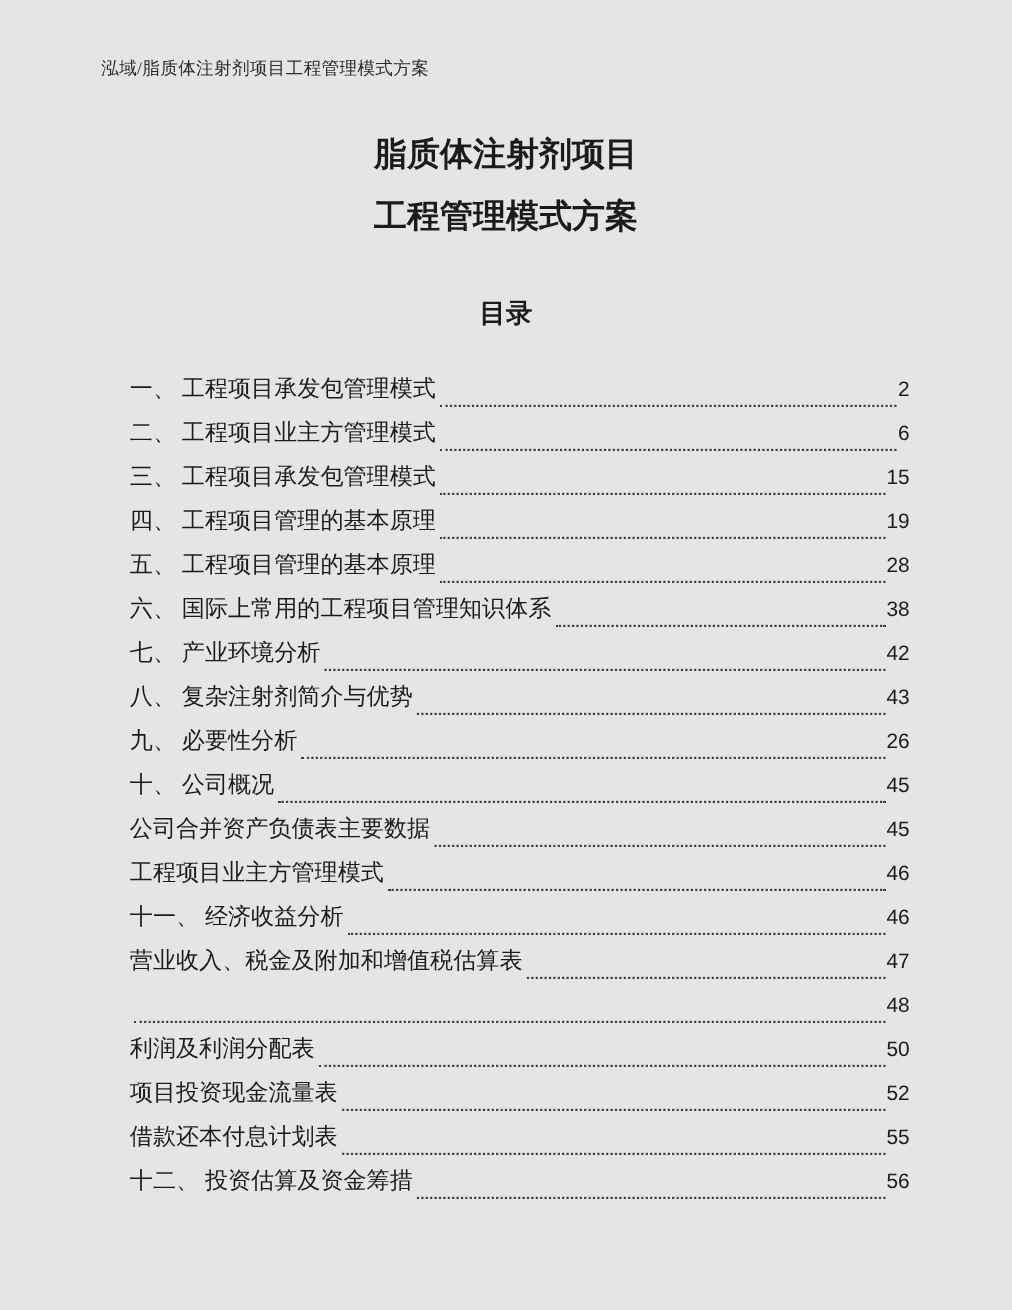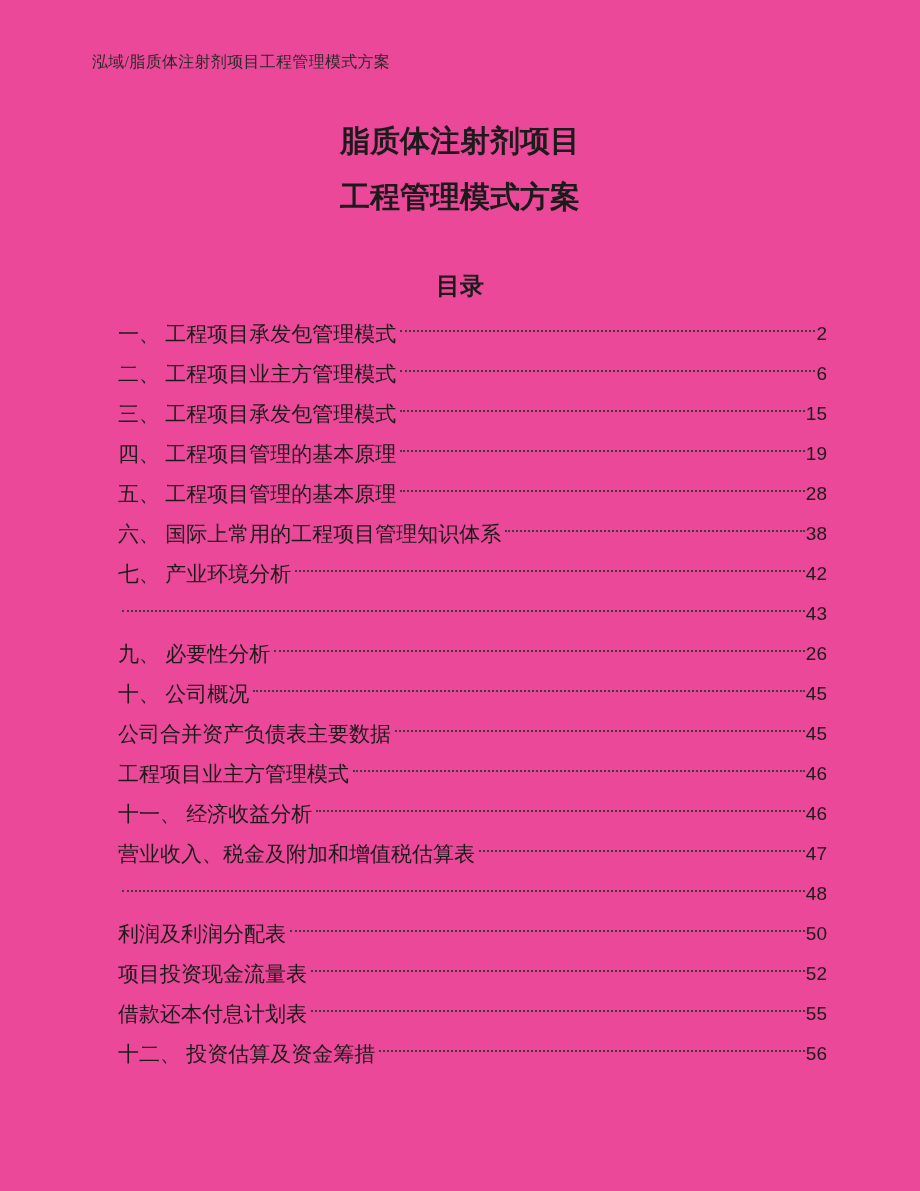--- a/index.html
+++ b/index.html
@@ -4,21 +4,21 @@
 <style>
   :root{
     --text-color:#1b1b1b;
     --dot-color:#3d3d3d;
   }
   html,body{margin:0;padding:0;background:#ffffff;}
   .page{
     position:relative;
     width:920px;
     height:1191px;
-    background:#ec4899;
+    background:#e5e5e5;
     overflow:hidden;
     font-family:"Liberation Serif","DejaVu Serif",serif;
     color:var(--text-color);
   }
   .doc-header{
     position:absolute;
     left:92px;
     top:52px;
     font-size:16px;
     letter-spacing:0.3px;
@@ -50,21 +50,21 @@
     line-height:1.15;
   }
   .toc{
     position:absolute;
     left:118px;
     top:324px;
     width:709px;
   }
   .toc-row{
     display:flex;
-    align-items:flex-start;
+    align-items:flex-end;
     height:40px;
     font-size:21px;
     line-height:1;
   }
   .toc-label{
     flex:0 0 auto;
     white-space:pre;
   }
   .toc-dots{
     flex:1 1 auto;
@@ -131,20 +131,21 @@
       <span class="toc-page">38</span>
     </div>
 
     <div class="toc-row">
       <span class="toc-label">七、 产业环境分析</span>
       <span class="toc-dots"></span>
       <span class="toc-page">42</span>
     </div>
 
     <div class="toc-row">
+      <span class="toc-label">八、 复杂注射剂简介与优势</span>
       <span class="toc-dots"></span>
       <span class="toc-page">43</span>
     </div>
 
     <div class="toc-row">
       <span class="toc-label">九、 必要性分析</span>
       <span class="toc-dots"></span>
       <span class="toc-page">26</span>
     </div>
 

